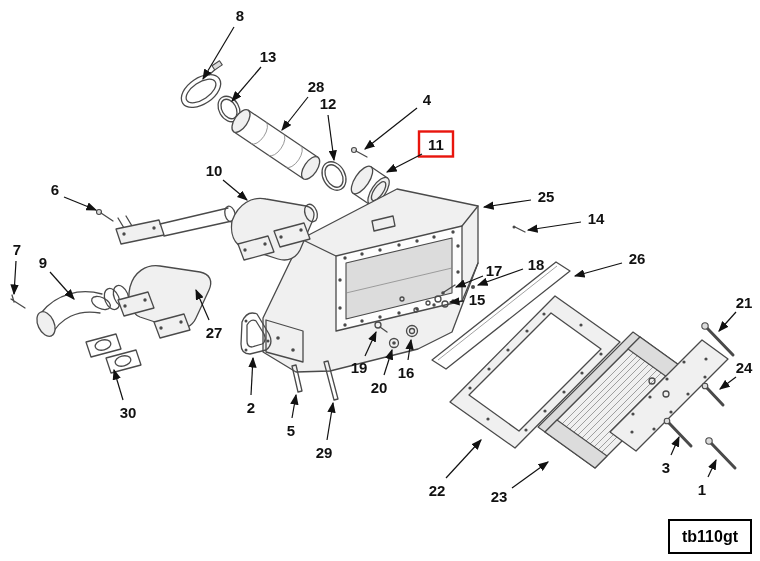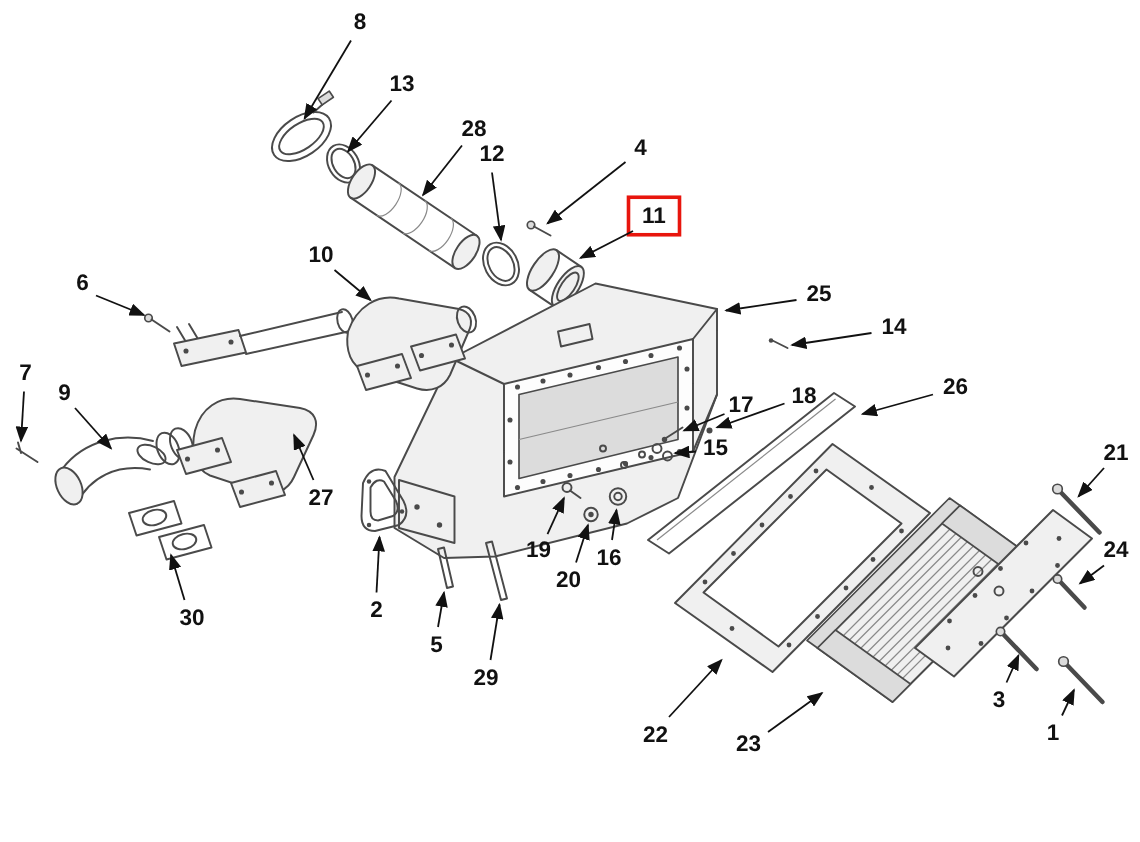--- a/index.html
+++ b/index.html
@@ -331,13 +331,16 @@
         <text x="666" y="467" class="callout-label">3</text>
         <line x1="708" y1="477" x2="716" y2="460" class="callout-arrow" marker-end="url(#arrowhead)"></line>
         <text x="702" y="489" class="callout-label">1</text>
         <line x1="736" y1="312" x2="719" y2="331" class="callout-arrow" marker-end="url(#arrowhead)"></line>
         <text x="744" y="302" class="callout-label">21</text>
         <line x1="736" y1="377" x2="720" y2="389" class="callout-arrow" marker-end="url(#arrowhead)"></line>
         <text x="744" y="367" class="callout-label">24</text>
       </g>
   </svg>
 
+  <div id="code-box">
+    <span>tb110gt</span>
+  </div>
 </div>
 
 </body></html>

